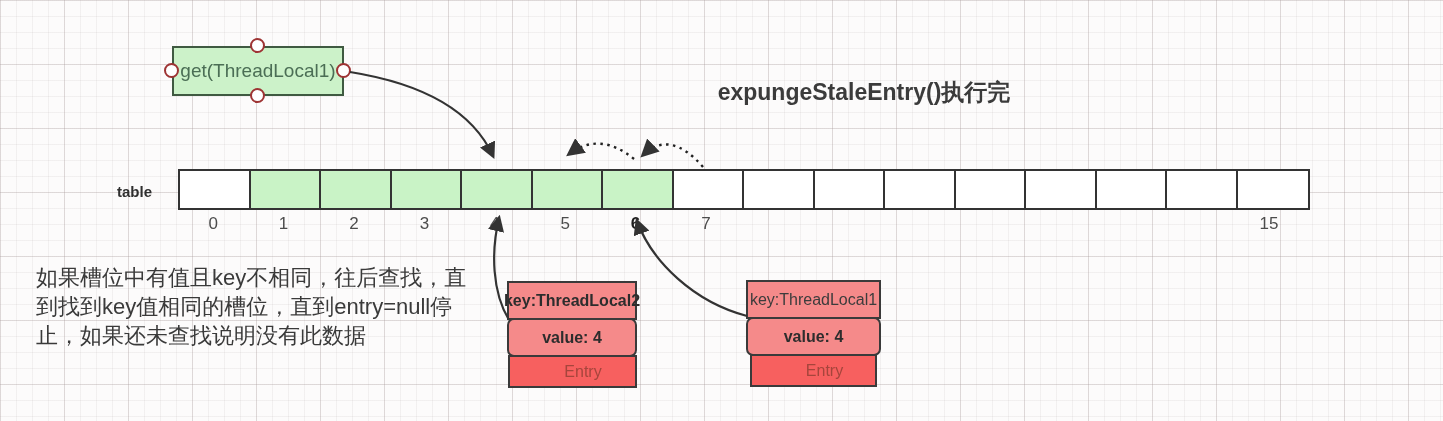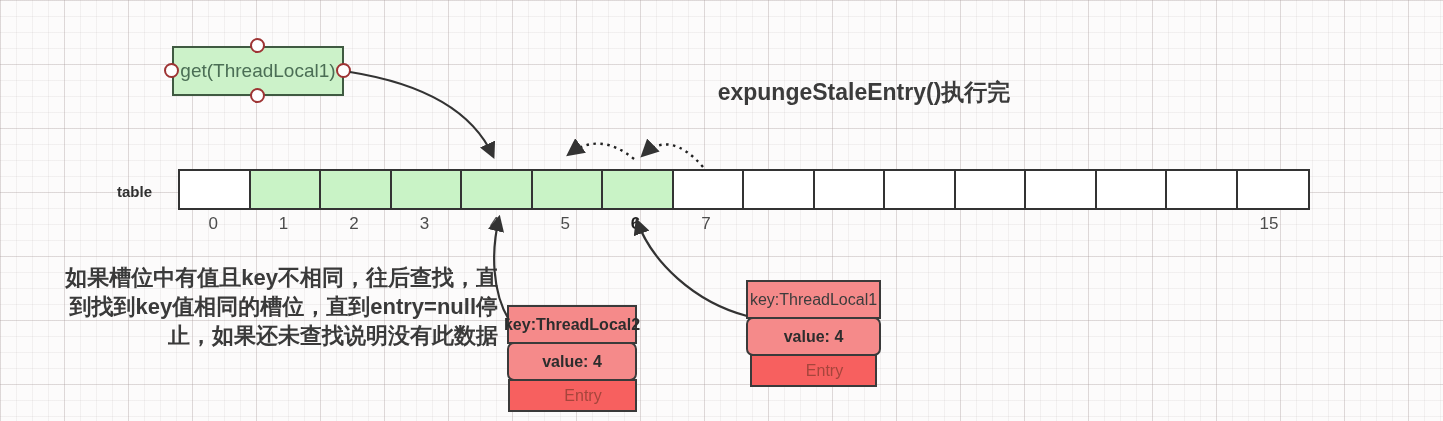--- a/index.html
+++ b/index.html
@@ -41,40 +41,40 @@
   .cell{width:70.5px;box-sizing:border-box;border-right:2px solid #333;background:#fff;}
   .cell:last-child{border-right:none;}
   .cell.hl{background:var(--highlight_green,#c9f3c6);}
   .index-row{
     position:absolute;left:178px;top:214px;display:flex;
   }
   .idx{width:70.4px;text-align:center;font-size:17px;color:#4c4c4c;}
   .idx.bold{font-weight:bold;color:#1e1e1e;}
   
   .note{
-    position:absolute;left:36px;top:263px;width:462px;text-align:right;
-    font-size:22px;font-weight:bold;color:#3a3a3a;line-height:29px;
+    position:absolute;left:36px;top:263px;width:462px;text-align:left;
+    font-size:22px;font-weight:normal;color:#3a3a3a;line-height:29px;
   }
   
   .entry-stack{position:absolute;}
   .entry-stack .e-key,.entry-stack .e-val{
     box-sizing:border-box;height:39px;border:2px solid #3a3a3a;
     background:var(--entry_pink,#f58a8a);
     display:flex;align-items:center;justify-content:center;
     font-size:16px;font-weight:bold;color:#2d2d2d;
   }
   .entry-stack .e-val{margin-top:-2px;border-radius:7px;}
   .entry-stack .e-key.regular{font-weight:normal;color:#3c3c3c;}
   .entry-stack .e-tag{
     box-sizing:border-box;height:33px;margin:-2px auto 0 auto;
     border:2px solid #3a3a3a;background:var(--entry_red,#f7605f);
     display:flex;align-items:center;justify-content:center;
     font-size:16px;color:#a6453c;padding-left:22px;
   }
-  #stack-left{left:507px;top:281px;width:130px;margin-top:24px;}
+  #stack-left{left:507px;top:281px;width:130px;}
   #stack-left .e-tag{width:129px;}
   #stack-right{left:746px;top:280px;width:135px;}
   #stack-right .e-tag{width:127px;}
   
   svg.overlay{position:absolute;left:0;top:0;pointer-events:none;}
 </style>
 </head>
 <body>
 
 <div id="canvas">

